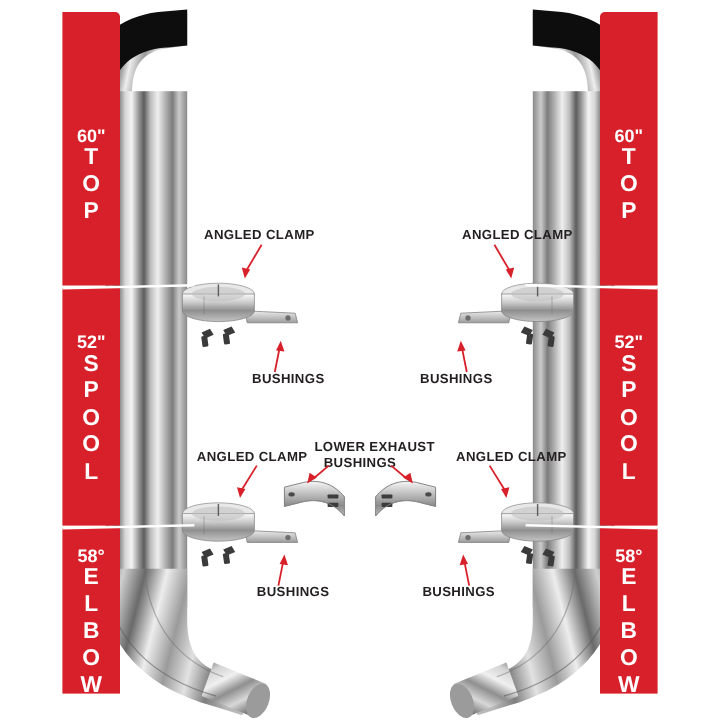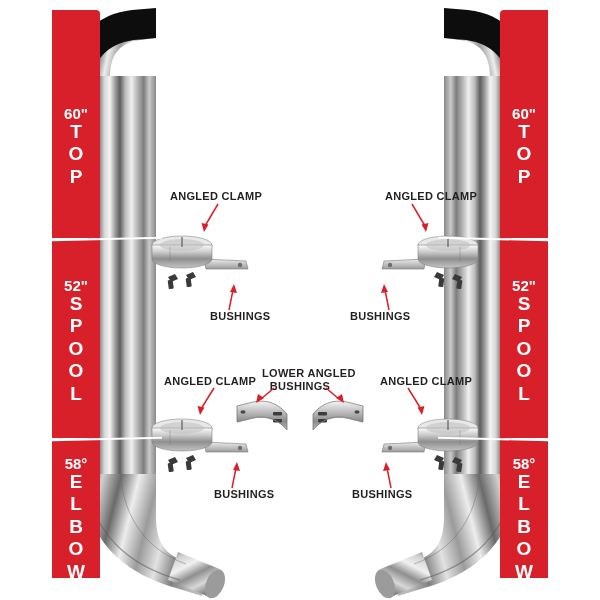--- a/index.html
+++ b/index.html
@@ -468,21 +468,21 @@
       </defs>
       <path d="M4,14 L20,10 C34,7 46,12 54,22 L54,38 C46,28 34,23 20,26 L4,30 Z" fill="url(#brkR)" stroke="#6f6f6f" stroke-width="0.7"></path>
       <rect x="40" y="20" width="9" height="3.4" rx="0.8" fill="#3c3c3c"></rect>
       <rect x="40" y="27" width="9" height="3.4" rx="0.8" fill="#3c3c3c"></rect>
       <ellipse cx="10" cy="20" rx="2.6" ry="1.8" fill="#4a4a4a"></ellipse>
       <path d="M4,30 L20,26 C34,23 46,28 54,38" fill="none" stroke="#8d8d8d" stroke-width="0.7"></path>
     </svg>
   </div>
 
   <div class="callout center" style="left:262px; top:367px; width:76px;">
-    <div>LOWER ANGLED</div>
+    <div>LOWER EXHAUST</div>
     <div>BUSHINGS</div>
   </div>
 
   <svg class="parts-group" style="left:252px; top:386px;" width="26" height="22" viewBox="0 0 26 22">
     <path d="M22,2 L9,13" stroke="#d8202a" stroke-width="1.5" fill="none"></path>
     <path d="M4,17 l2,-9 l6,4 Z" fill="#d8202a"></path>
   </svg>
   <svg class="parts-group" style="left:322px; top:386px;" width="26" height="22" viewBox="0 0 26 22">
     <path d="M4,2 L17,13" stroke="#d8202a" stroke-width="1.5" fill="none"></path>
     <path d="M22,17 l-2,-9 l-6,4 Z" fill="#d8202a"></path>

